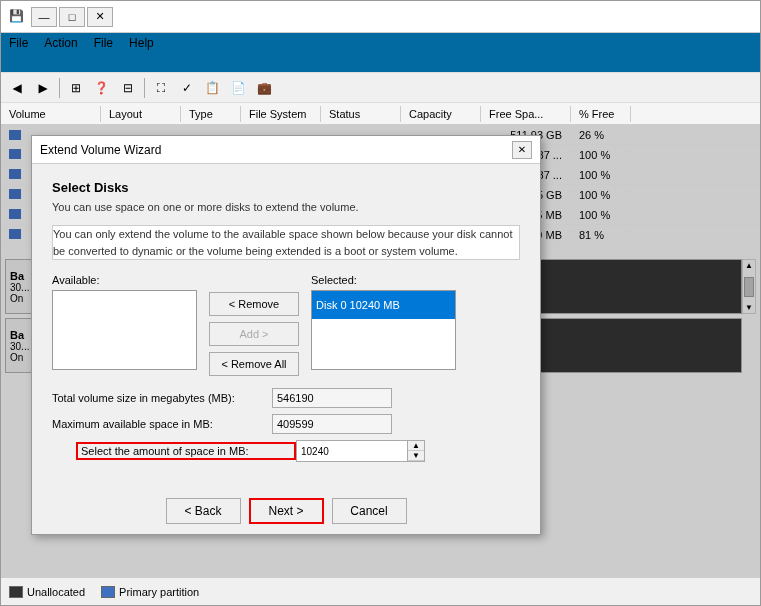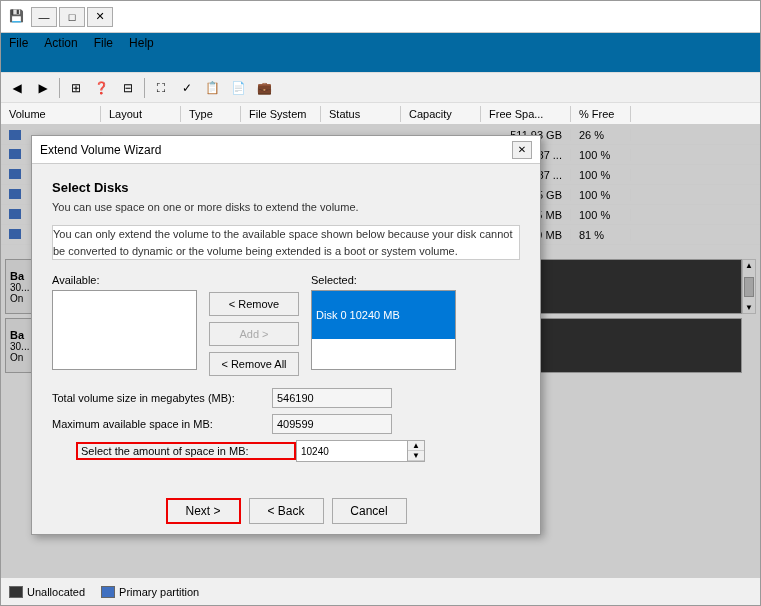--- a/index.html
+++ b/index.html
@@ -262,21 +262,21 @@
 
     .disk-listbox-selected {
       width: 145px;
       height: 80px;
       border: 1px solid #999;
       background: #fff;
       font-size: 11px;
       overflow-y: auto;
     }
     .disk-listbox-item {
-      padding: 18px 4px;
+      padding: 8px 4px;
     }
     .disk-listbox-item.selected {
       background: #0078d7;
       color: #fff;
     }
 
     
     .field-row {
       display: flex;
       align-items: center;
@@ -605,22 +605,22 @@
               <input class="field-input" type="text" value="10240" style="">
               <div class="spinner-btns">
                 <button class="spinner-btn">▲</button>
                 <button class="spinner-btn">▼</button>
               </div>
             </div>
           </div>
         </div>
 
         <div class="dialog-footer">
+          <button class="footer-btn">&lt; Back</button>
           <button class="footer-btn primary">Next &gt;</button>
-          <button class="footer-btn">&lt; Back</button>
           <button class="footer-btn">Cancel</button>
         </div>
       </div>
     </div>
 
   </div>
 
   <div class="legend">
     <div class="legend-item">
       <div class="legend-box" style="background:#333;"></div>

